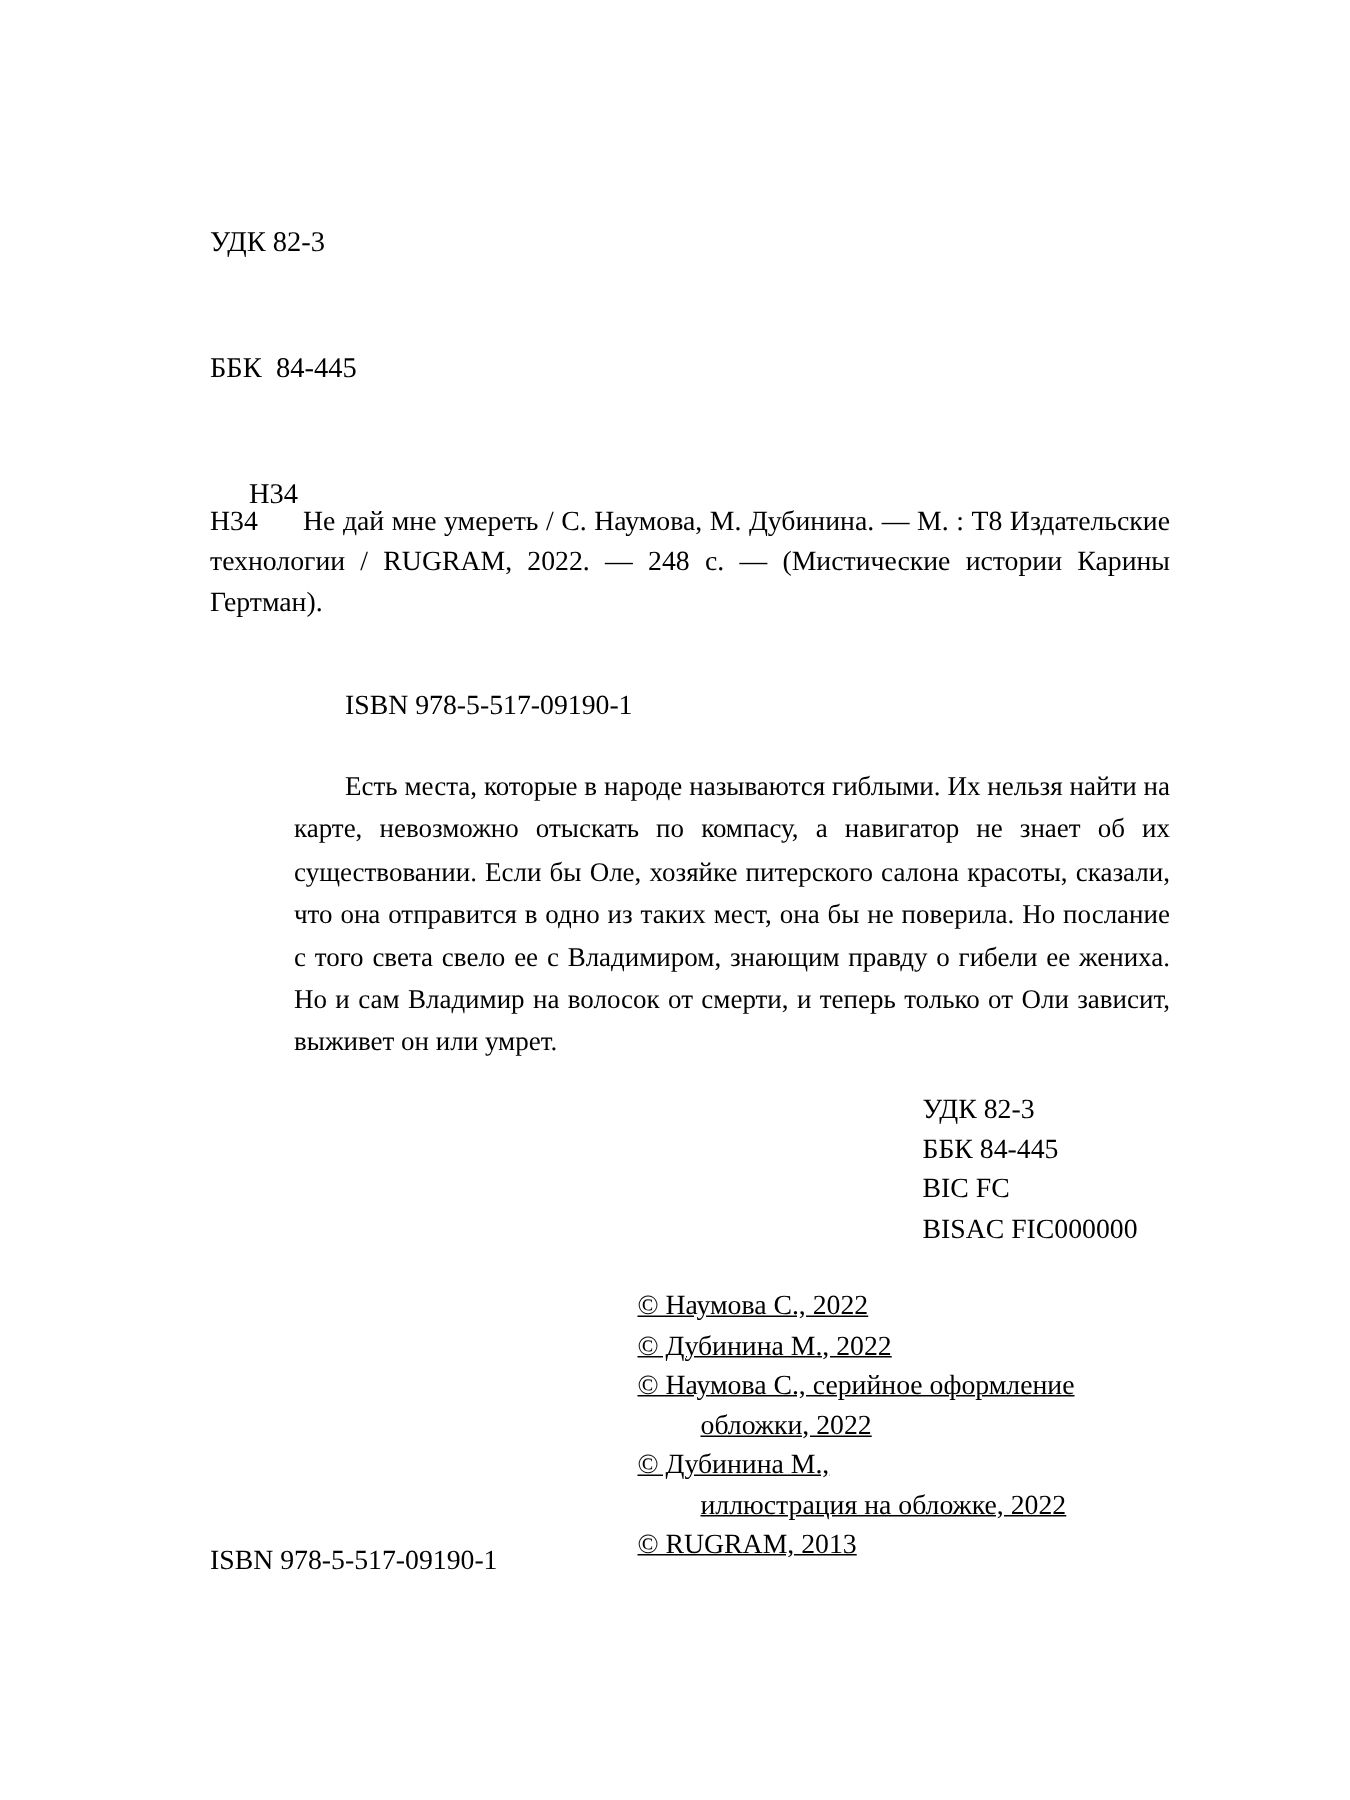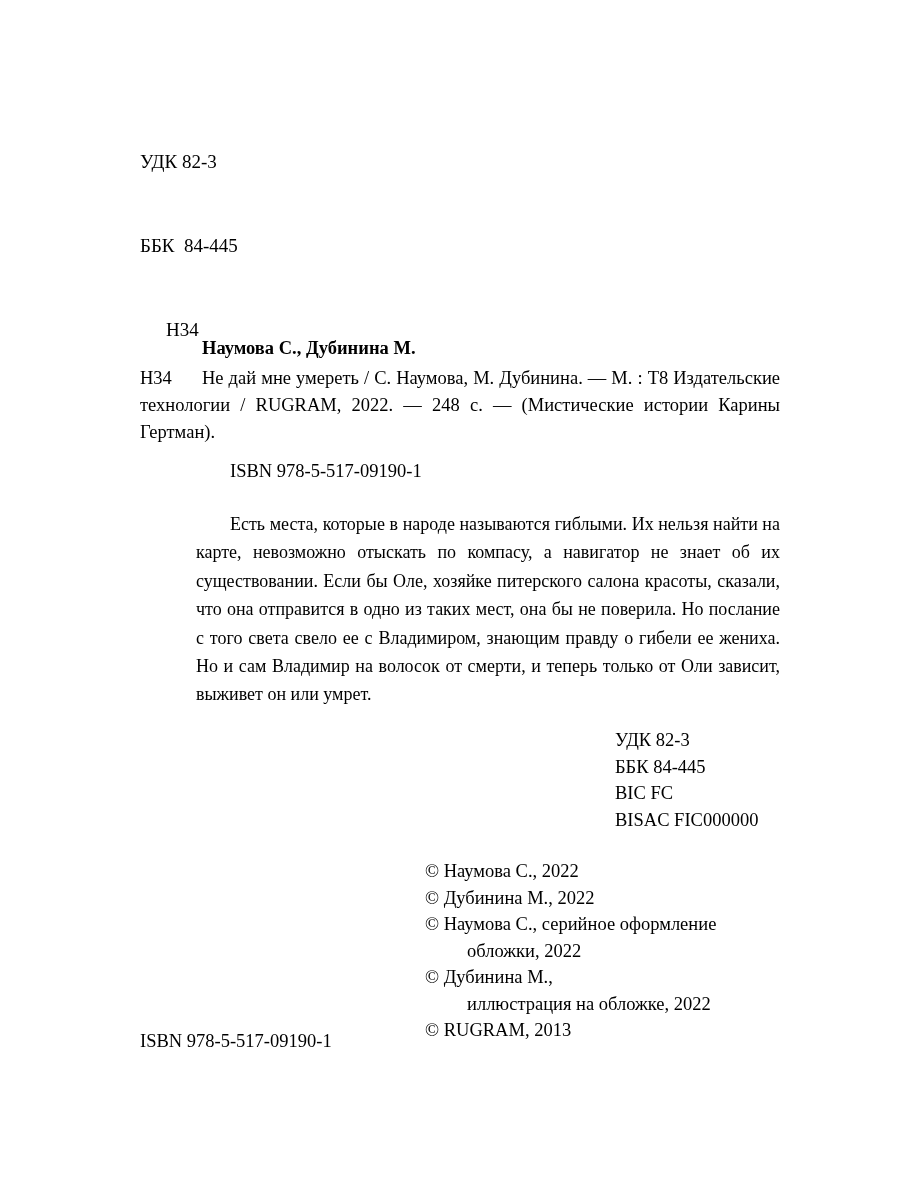--- a/index.html
+++ b/index.html
@@ -108,20 +108,21 @@
   .copyright {
     position: absolute;
     left: 425px;
     top: 858px;
     font-size: 18.5px;
     line-height: 26.5px;
   }
   .copyright .ln {
     display: block;
     white-space: pre;
+    text-decoration: underline;
   }
   .copyright .ln.sub {
     padding-left: 42px;
   }
 
   .isbn-bottom {
     position: absolute;
     left: 140px;
     top: 1028px;
     font-size: 18.5px;
@@ -133,21 +134,20 @@
 
 <div class="page">
 
   <div class="udk-top">
     <span class="ln">УДК 82-3</span>
     <span class="ln">ББК  84-445</span>
     <span class="ln indent">Н34</span>
   </div>
 
   <div class="biblio">
-    <div class="authors">Наумова С., Дубинина М.</div>
     <div class="desc-wrap">
       <span class="code">Н34</span>
       <p class="desc"><span class="first-line-pad"></span><span>Не дай мне умереть / С. Наумова, М. Дубинина. — М. : Т8 Издательские технологии / RUGRAM, 2022. — 248 с. — (Мистические истории Карины Гертман).</span></p>
     </div>
   </div>
 
   <div class="isbn-main">ISBN 978-5-517-09190-1</div>
 
   <div class="annotation"><span class="indent"></span><span>Есть места, которые в народе называются гиблыми. Их нельзя найти на карте, невозможно отыскать по компасу, а навигатор не знает об их существовании. Если бы Оле, хозяйке питерского салона красоты, сказали, что она отправится в одно из таких мест, она бы не поверила. Но послание с того света свело ее с Владимиром, знающим правду о гибели ее жениха. Но и сам Владимир на волосок от смерти, и теперь только от Оли зависит,  выживет он или умрет.</span></div>
 

